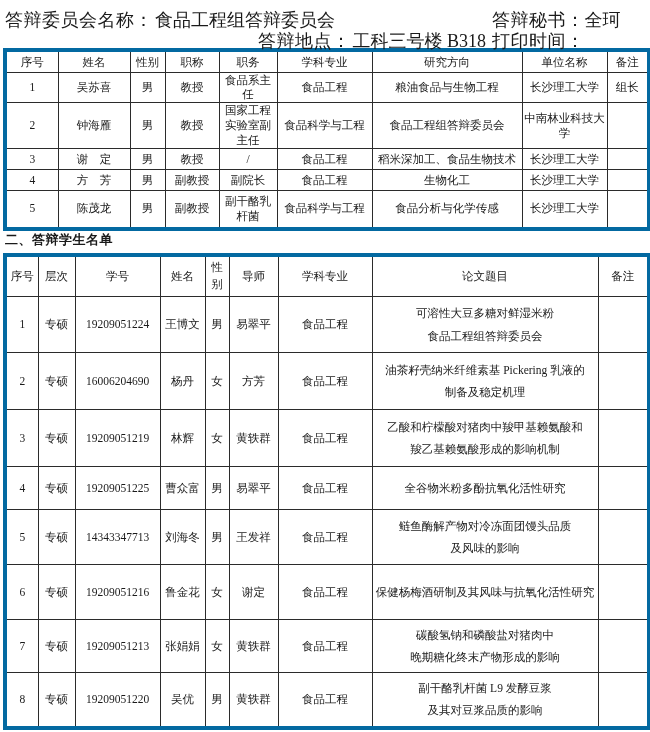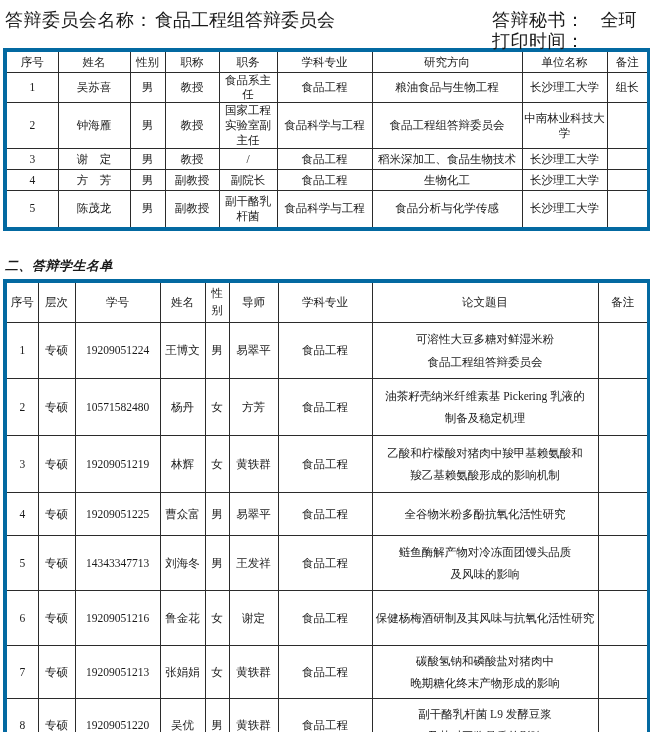--- a/index.html
+++ b/index.html
@@ -16,29 +16,29 @@
   
   .hdr { position: relative; height: 42px; font-size: 18px; }
   .hdr-item { position: absolute; white-space: nowrap; }
   .h-r1 { top: 2px; }
   .h-r2 { top: 23px; }
   .pos-a { left: 2px; }
   .pos-b { left: 255px; }
   .pos-c { left: 489px; }
   .lbl { letter-spacing: 0.5px; }
   .val { margin-left: 2px; }
-  .val-wide { margin-left: 16px; }
+  .val-wide { }
 
   .section-title {
     font-size: 13px;
     font-weight: bold;
     letter-spacing: 0.5px;
     margin: 4px 0 4px 2px;
   }
-  .st2 { margin-top: 26px; font-style: italic; }
+  .st2 { margin-top: 0; }
 
   table.tbl {
     table-layout: fixed;
     border-collapse: collapse;
     width: 644px;
     margin-left: 0;
     border: 4px solid #0369a1;
   }
   .tbl th, .tbl td {
     border: 1px solid #2b2b2b;
@@ -60,20 +60,23 @@
 <body>
 
 <div class="page">
 
   <div class="hdr">
     <div class="hdr-item h-r1 pos-a">
       <span class="lbl">答辩委员会名称：</span><span class="val">食品工程组答辩委员会</span>
     </div>
     <div class="hdr-item h-r1 pos-c">
       <span class="lbl">答辩秘书：</span><span class="val-wide">全珂</span>
+    </div>
+    <div class="hdr-item h-r2 pos-b">
+      <span class="lbl">答辩地点：</span><span class="val">工科三号楼 B318</span>
     </div>
     <div class="hdr-item h-r2 pos-c">
       <span class="lbl">打印时间：</span>
     </div>
   </div>
 
   <table class="tbl t1" id="committee-table">
       <colgroup>
         <col style="width: 53px;">
         <col style="width: 72px;">
@@ -192,21 +195,21 @@
           <td>男</td>
           <td>易翠平</td>
           <td>食品工程</td>
           <td>可溶性大豆多糖对鲜湿米粉
 食品工程组答辩委员会</td>
           <td></td>
         </tr>
         <tr style="height: 57px;">
           <td>2</td>
           <td>专硕</td>
-          <td>10571582480</td>
+          <td>16006204690</td>
           <td>杨丹</td>
           <td>女</td>
           <td>方芳</td>
           <td>食品工程</td>
           <td>油茶籽壳纳米纤维素基 Pickering 乳液的
 制备及稳定机理</td>
           <td></td>
         </tr>
         <tr style="height: 57px;">
           <td>3</td>

